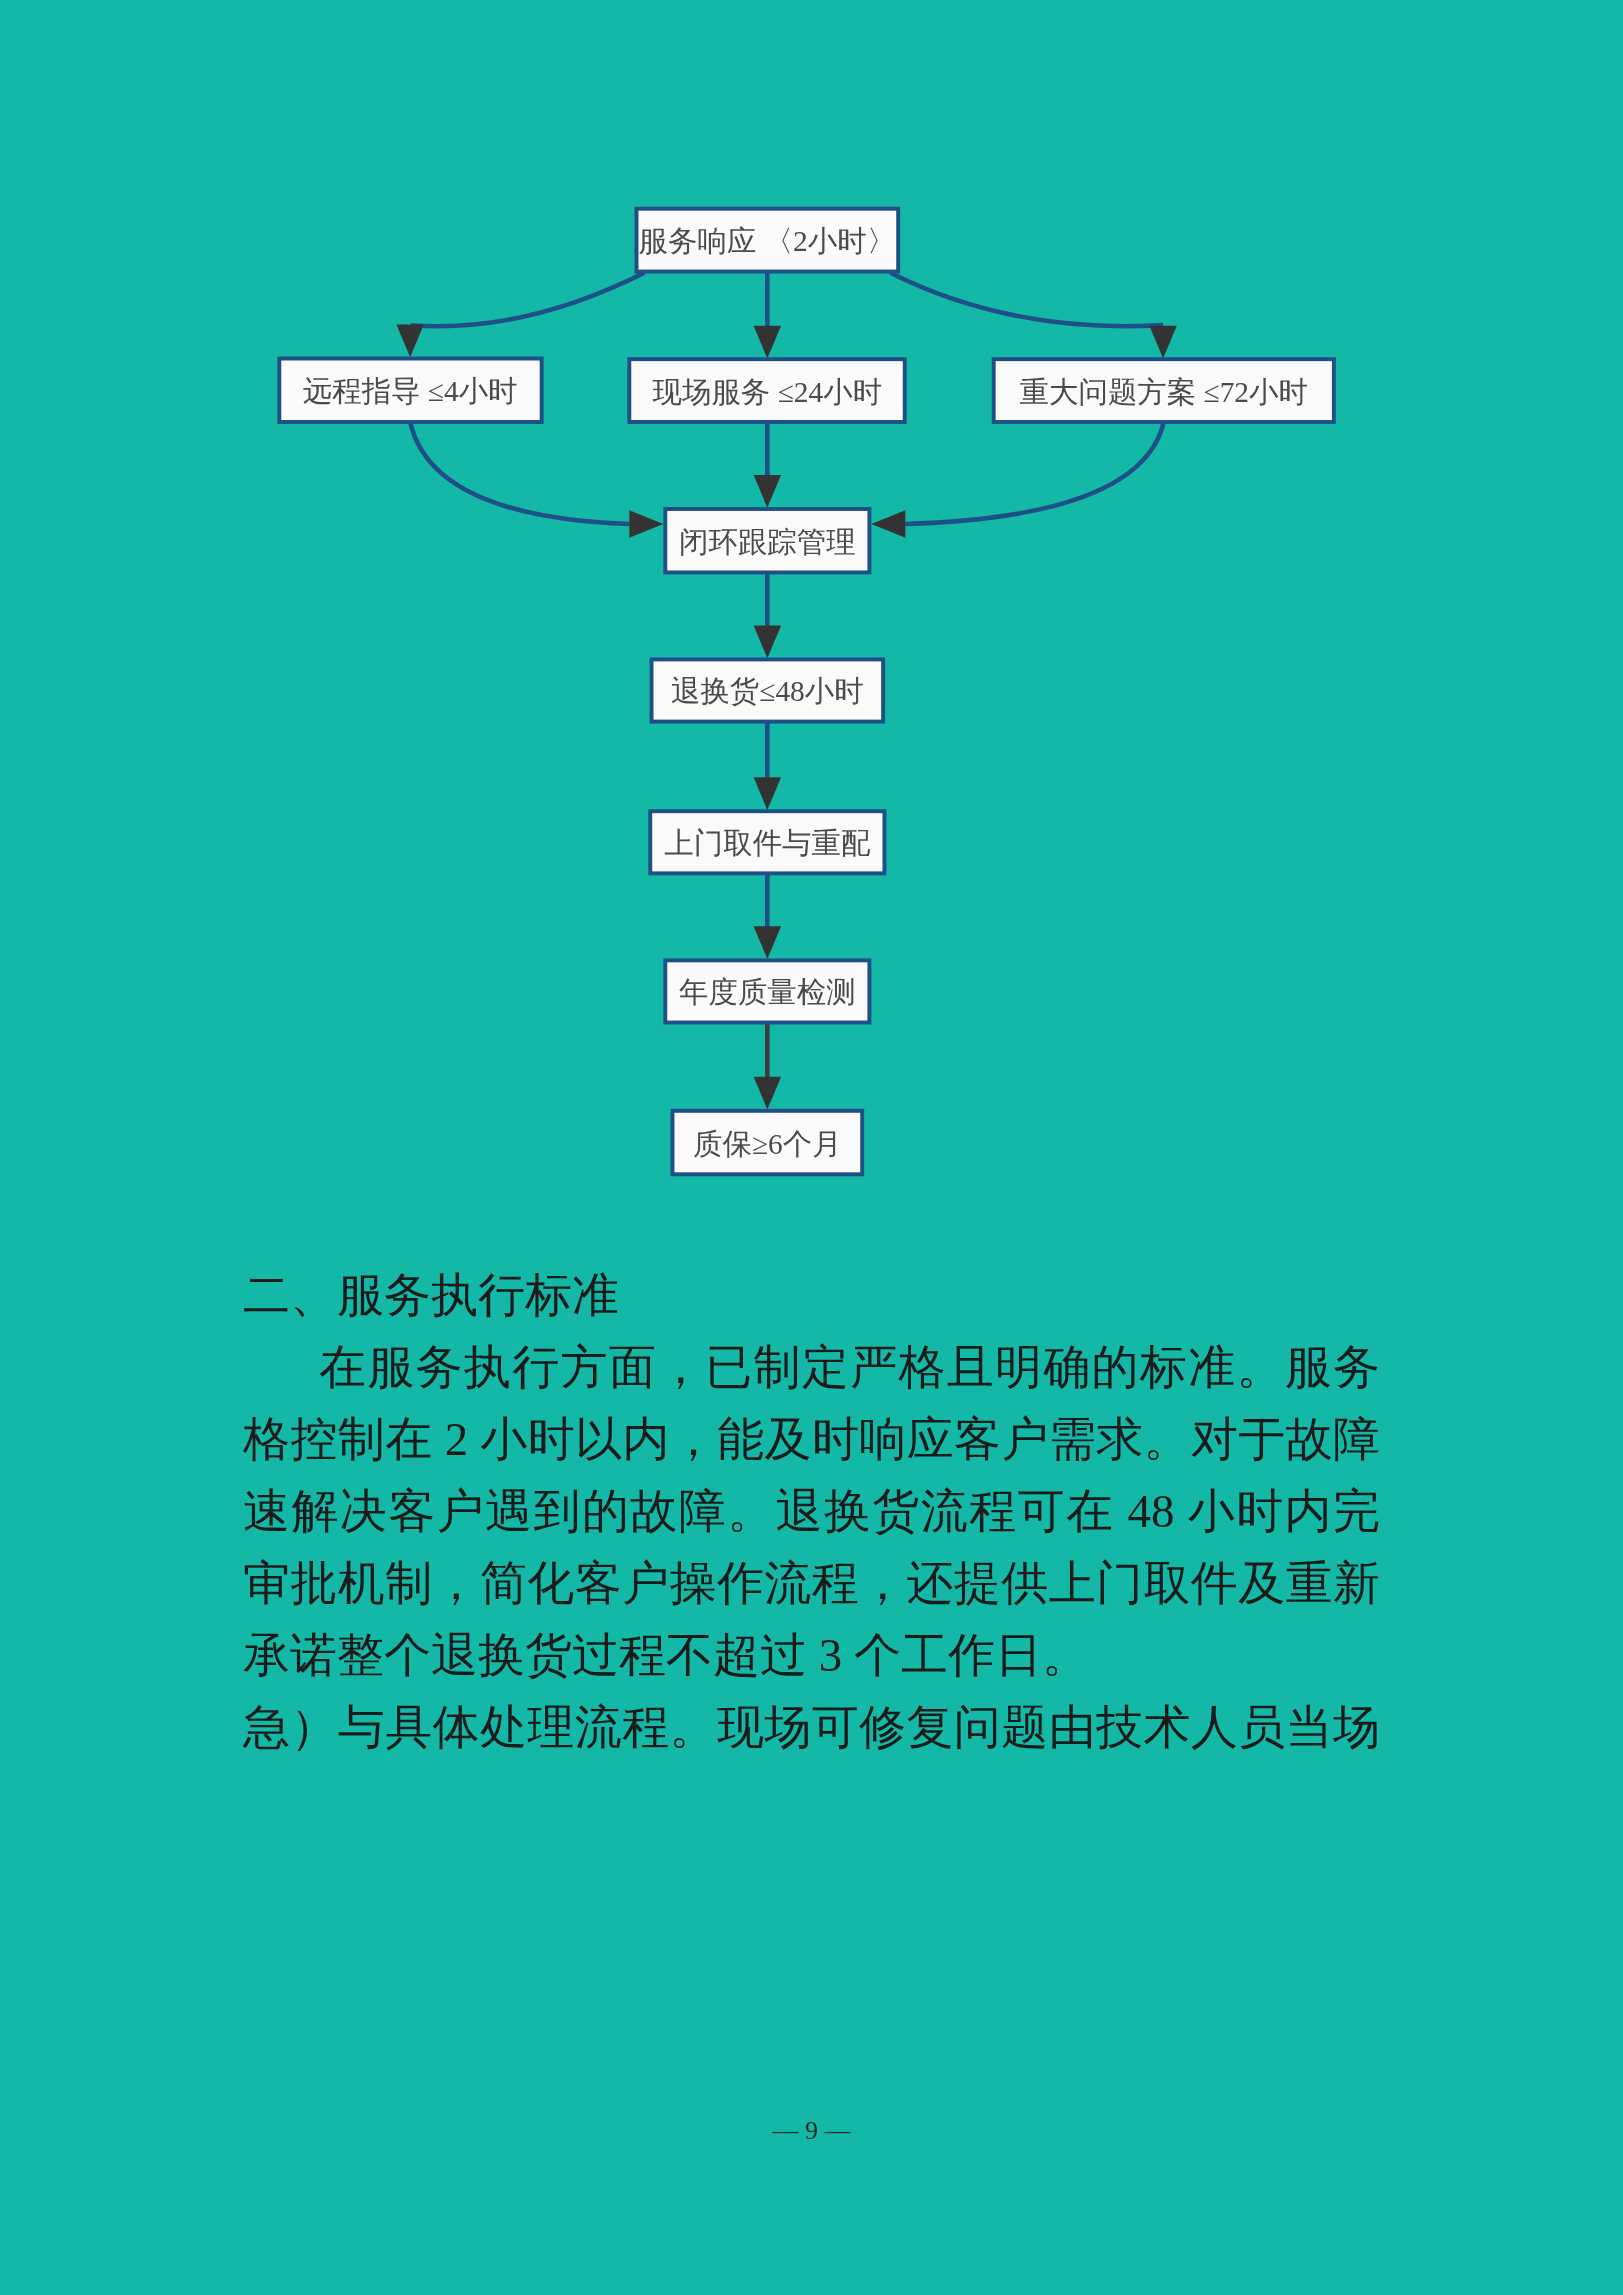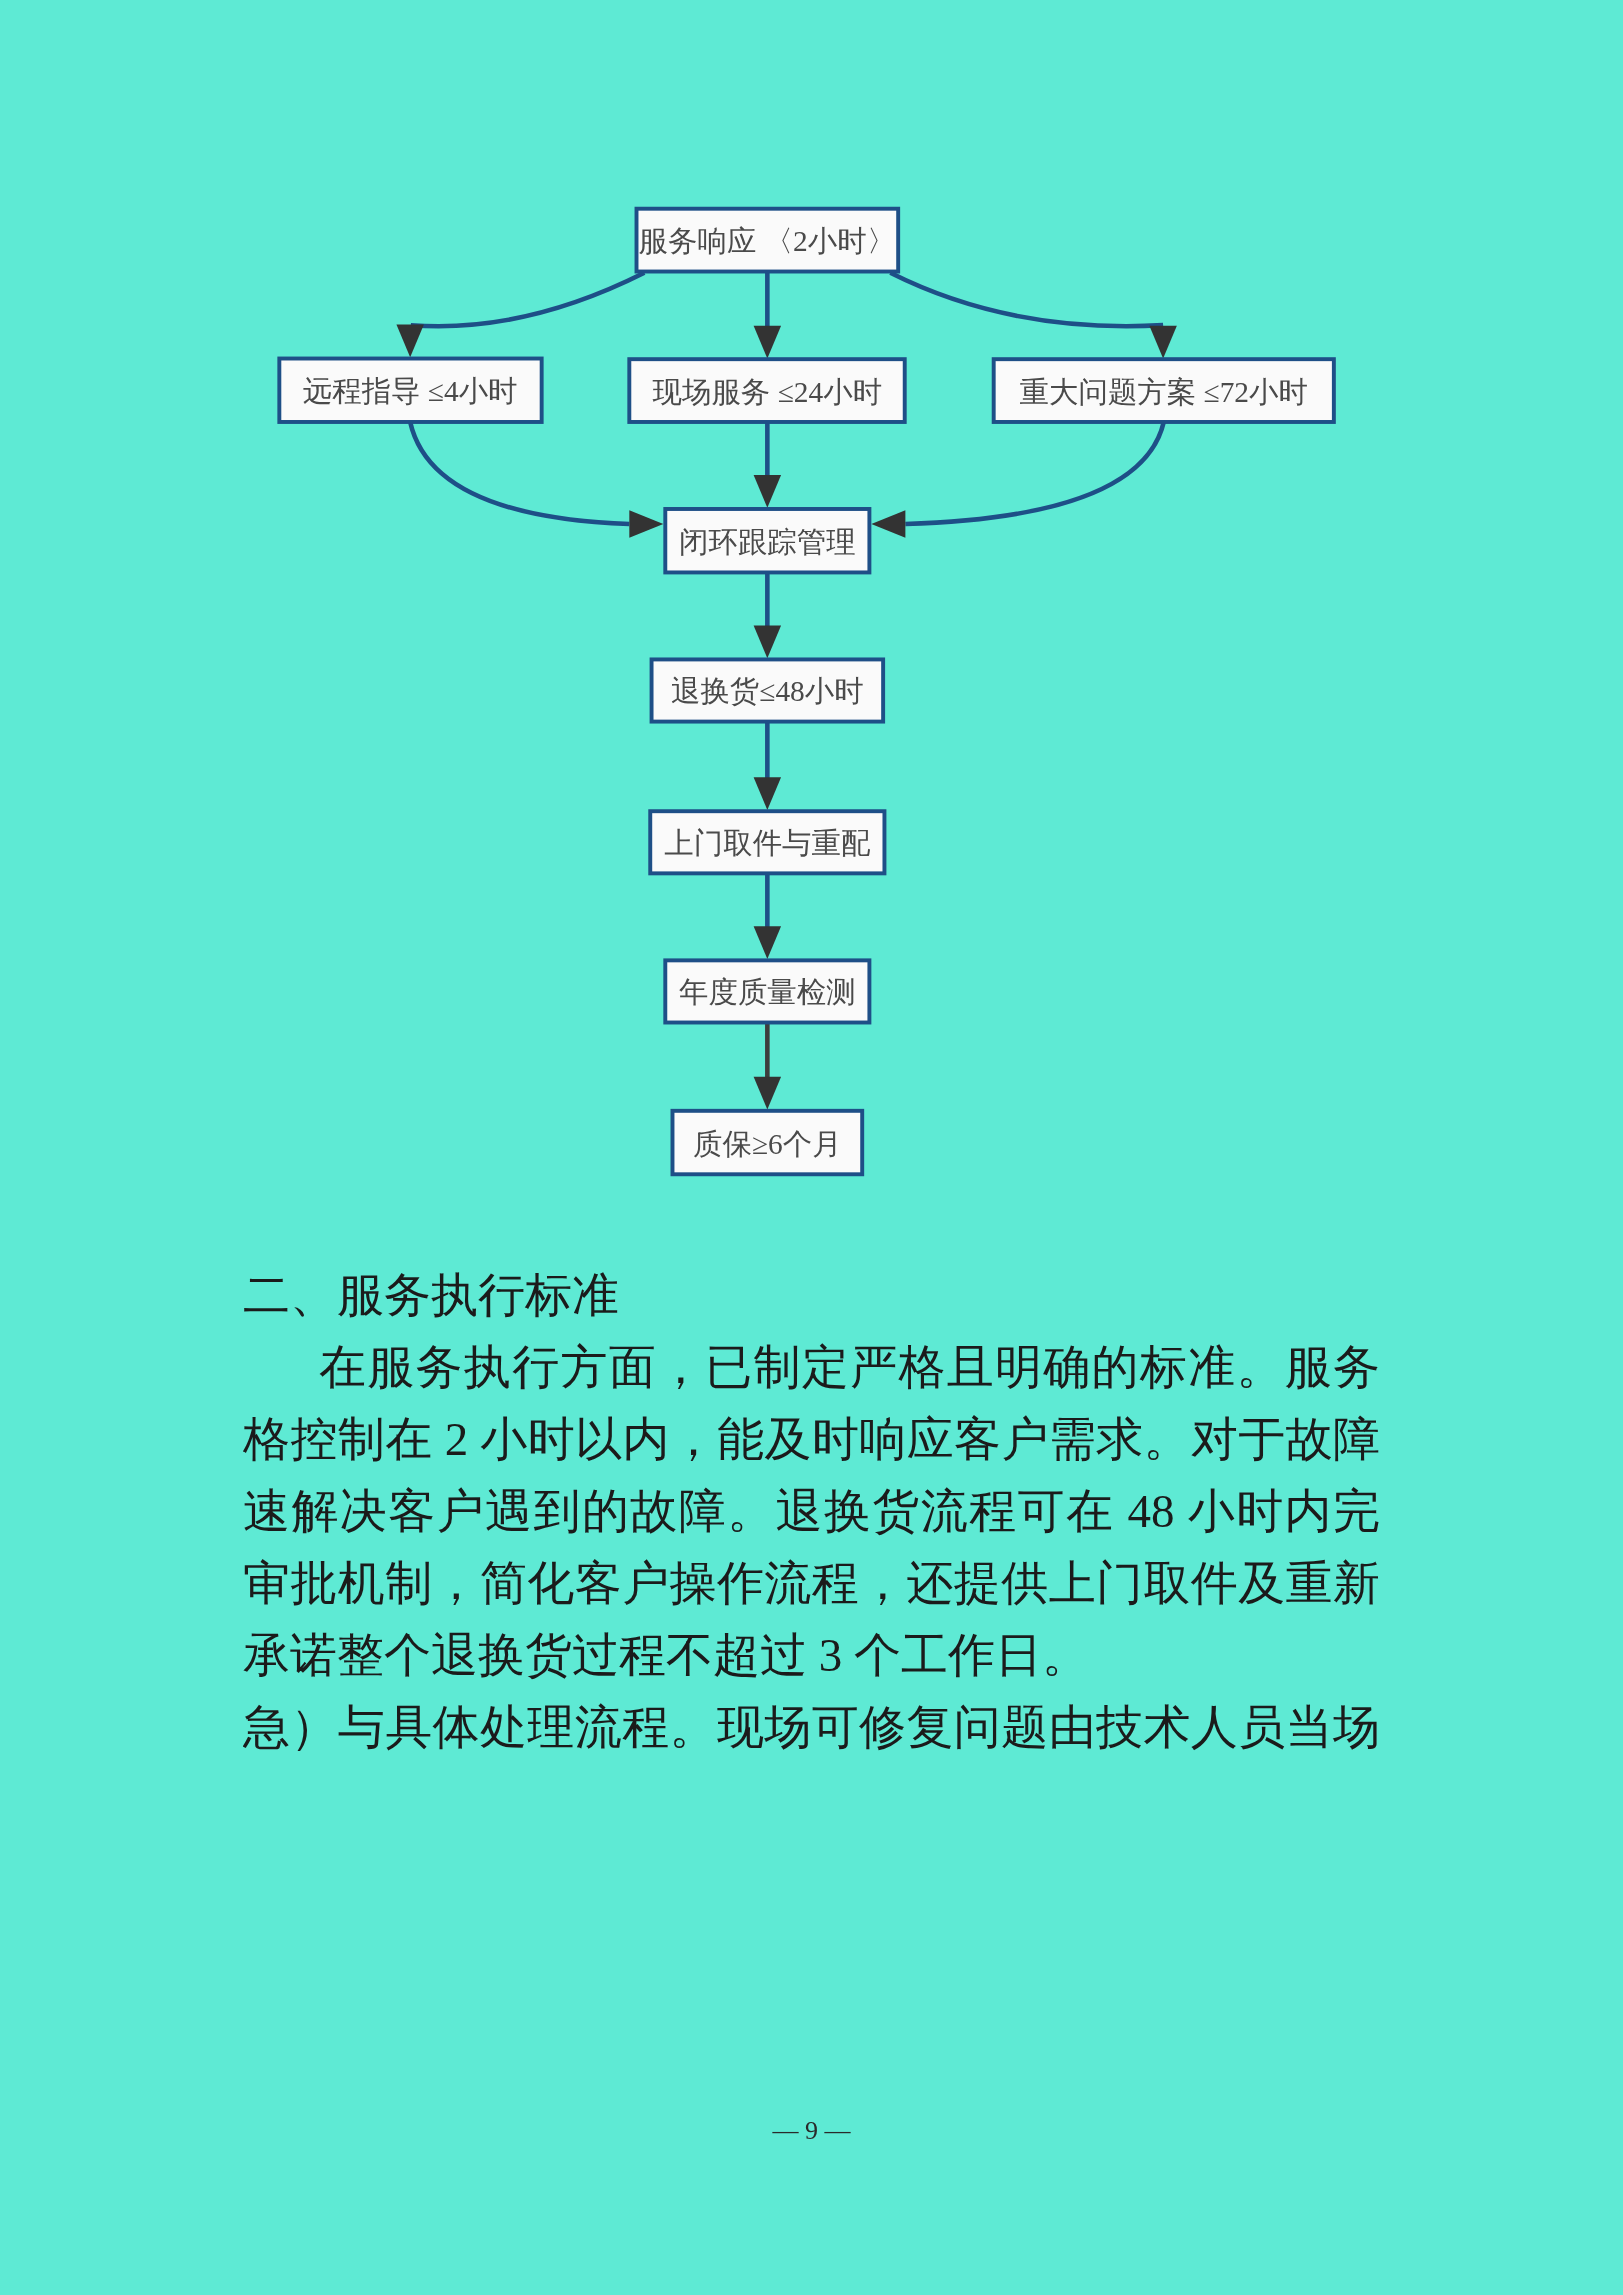--- a/index.html
+++ b/index.html
@@ -1,20 +1,20 @@
 <!DOCTYPE html>
 <html style="font-size:10.5px"><head>
 <meta charset="utf-8">
 <style>
   html,body{margin:0;padding:0;}
   .page{
     position:relative;
     width:1623px;
     height:2295px;
-    background:#5eead4;
+    background:#14b8a6;
     overflow:hidden;
     font-family:"Liberation Serif","DejaVu Serif",serif;
     color:#1b1b1b;
   }
   .flowchart{position:absolute;left:0;top:0;}
   .node-rect{fill:#fafafa;stroke:#1e4f87;stroke-width:6;}
   .node-label{
     font-size:45px;
     fill:#4a4a4a;
     text-anchor:middle;

